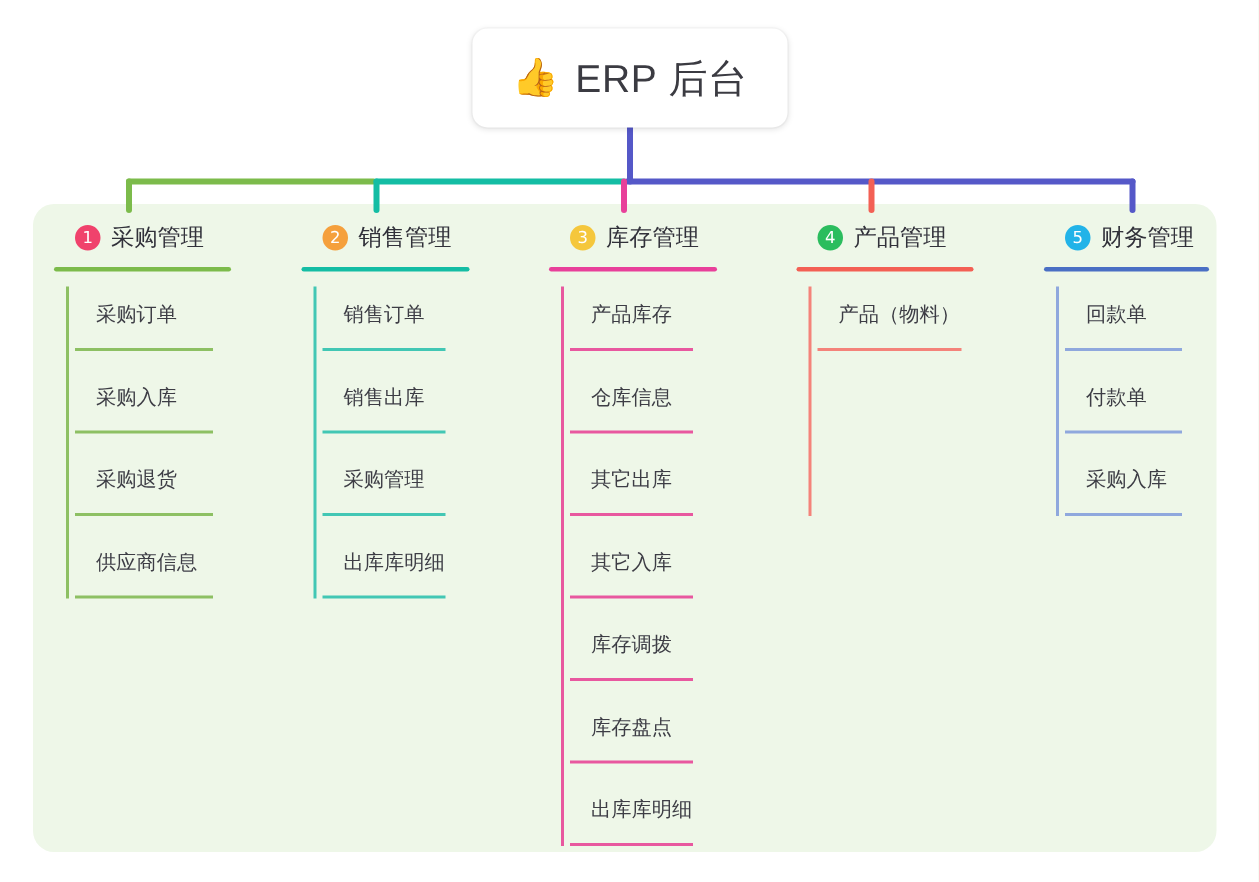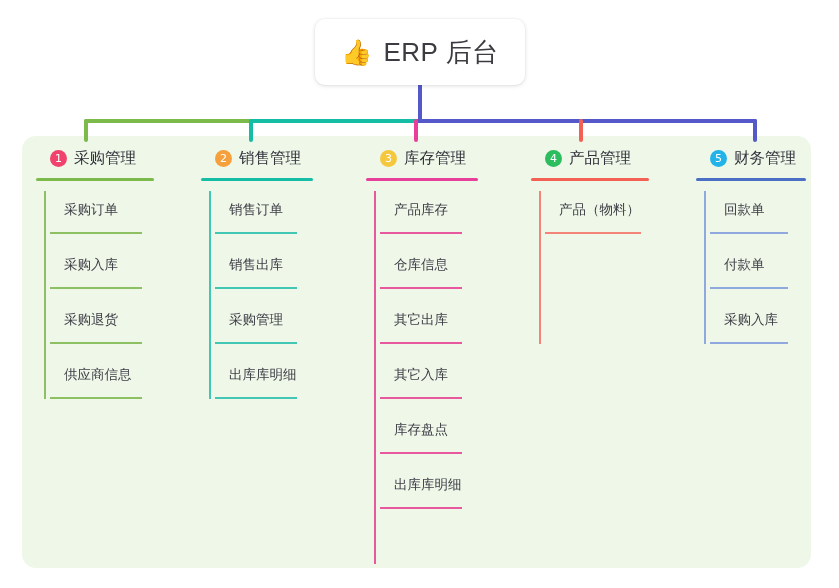--- a/index.html
+++ b/index.html
@@ -166,20 +166,24 @@
           </div>
           <div class="leaf">
             <span class="leaf-text">其它出库</span>
             <div class="leaf-rule" style="background: rgb(232, 88, 159); width: 82px;"></div>
           </div>
           <div class="leaf">
             <span class="leaf-text">其它入库</span>
             <div class="leaf-rule" style="background: rgb(232, 88, 159); width: 82px;"></div>
           </div>
           <div class="leaf">
+            <span class="leaf-text">库存调拨</span>
+            <div class="leaf-rule" style="background: rgb(232, 88, 159); width: 82px;"></div>
+          </div>
+          <div class="leaf">
             <span class="leaf-text">库存盘点</span>
             <div class="leaf-rule" style="background: rgb(232, 88, 159); width: 82px;"></div>
           </div>
           <div class="leaf">
             <span class="leaf-text">出库库明细</span>
             <div class="leaf-rule" style="background: rgb(232, 88, 159); width: 82px;"></div>
           </div>
         </div>
       </div>
       <div class="col" style="left: 531px;">

